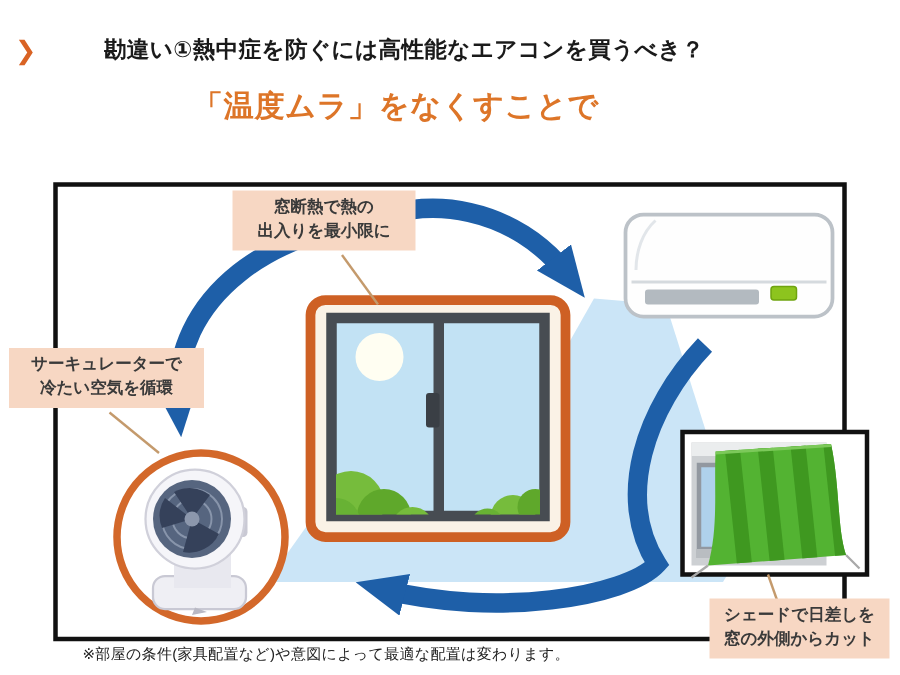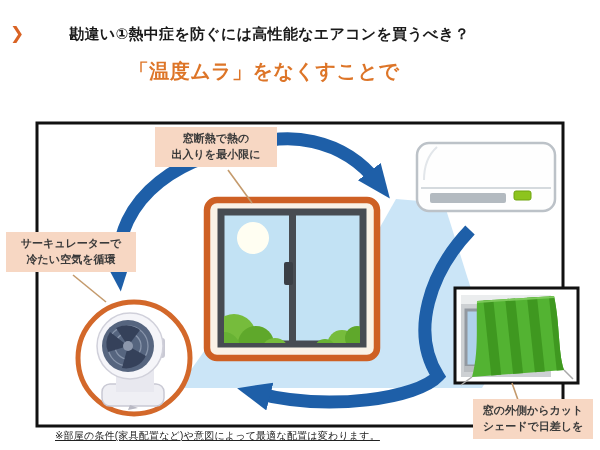--- a/index.html
+++ b/index.html
@@ -13,21 +13,21 @@
   .title{position:absolute;left:0;top:58px;width:528px;text-align:center;
     font-weight:bold;font-size:20px;line-height:26px;color:#dd7528;letter-spacing:.5px;}
   .diagram-svg{position:absolute;left:0;top:0;width:600px;height:450px;}
   .label-box{
     position:absolute;background:#f7d7c3;color:#3a3a3a;font-weight:bold;
     font-size:11px;line-height:1.45;text-align:center;padding:4px 6px;box-sizing:border-box;
   }
   .label-window{left:155px;top:127px;width:122px;}
   .label-circulator{left:6px;top:232px;width:130px;}
   .label-shade{left:473px;top:399px;width:120px;}
-  .note{position:absolute;left:55px;top:429px;font-size:10px;color:#222;letter-spacing:.2px;text-decoration:underline;}
+  .note{position:absolute;left:55px;top:429px;font-size:10px;color:#222;letter-spacing:.2px;}
 </style>
 </head>
 <body>
 
 <div class="page">
 
   <div class="header">
     <span class="chevron">❯</span>
     <span class="header-text">勘違い①熱中症を防ぐには高性能なエアコンを買うべき？</span>
   </div>
@@ -135,18 +135,18 @@
 
   <div class="label-box label-circulator">
     <div>サーキュレーターで</div>
     <div>冷たい空気を循環</div>
   </div>
   <div class="label-box label-window">
     <div>窓断熱で熱の</div>
     <div>出入りを最小限に</div>
   </div>
   <div class="label-box label-shade">
+    <div>シェードで日差しを</div>
     <div>窓の外側からカット</div>
-    <div>シェードで日差しを</div>
   </div>
 
   <div class="note">※部屋の条件(家具配置など)や意図によって最適な配置は変わります。</div>
 </div>
 
 </body></html>

